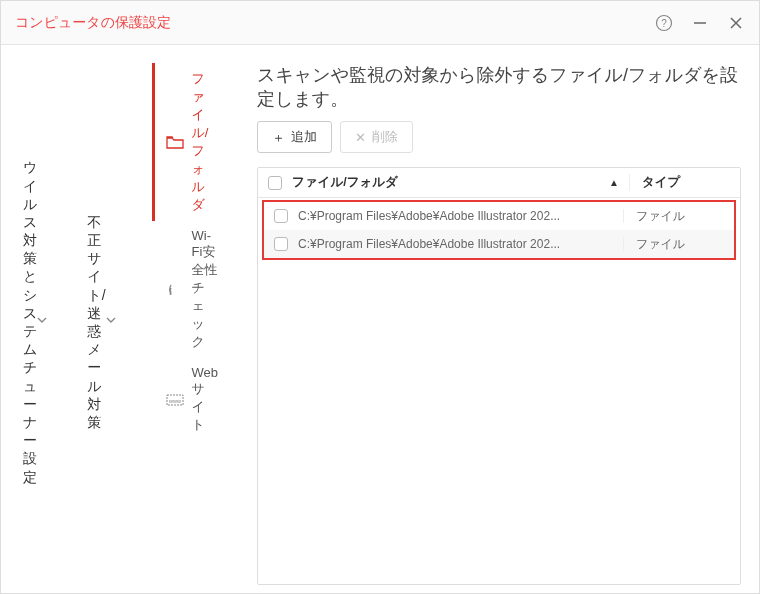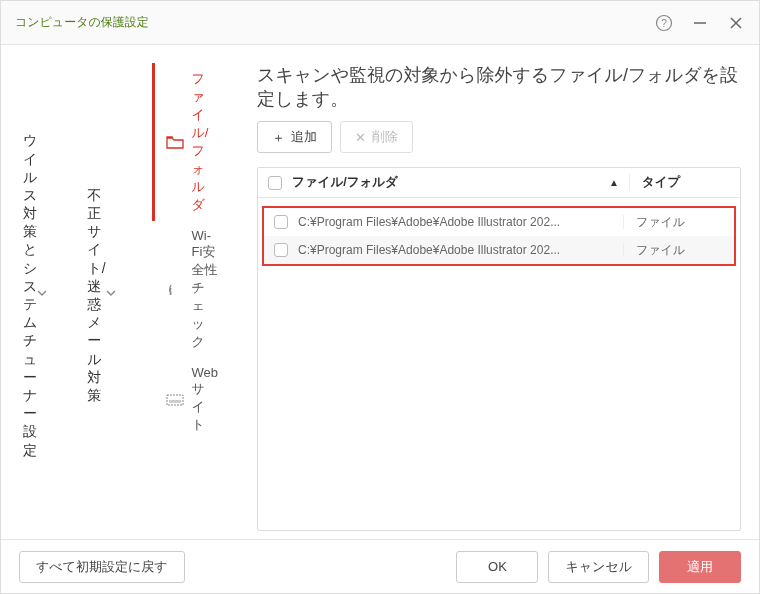--- a/index.html
+++ b/index.html
@@ -22,22 +22,22 @@
     .titlebar {
       height: 44px;
       display: flex;
       align-items: center;
       padding: 0 14px;
       border-bottom: 1px solid #e5e5e5;
       background: #fafafa;
     }
     .titlebar-title {
       flex: 1;
-      font-size: 12px;
-      color: #4d7c0f;
+      font-size: 14px;
+      color: #ef4444;
     }
     .titlebar-controls {
       display: flex;
       align-items: center;
       gap: 18px;
     }
     .titlebar-icon {
       width: 18px;
       height: 18px;
       display: flex;
@@ -177,21 +177,21 @@
       padding-right: 10px;
       border-right: 1px solid #eee;
     }
     .col-path .sort { margin-left: auto; font-size: 10px; }
     .col-type {
       width: 110px;
       padding-left: 12px;
     }
     .rows-highlight {
       border: 2px solid #e53935;
-      margin: 8px 4px 0 4px;
+      margin: 2px 4px 0 4px;
     }
     .table-row {
       display: flex;
       align-items: center;
       height: 28px;
       font-size: 12px;
       color: #666;
     }
     .table-row:nth-child(even) { background: #f7f7f7; }
     .checkbox {
@@ -368,29 +368,14 @@
             </div>
             <div class="col-path path-text">C:¥Program Files¥Adobe¥Adobe Illustrator 202...</div>
             <div class="col-type">ファイル</div>
           </div>
         </div>
       </div>
     </div>
 
   </div>
 
-  <div class="footer">
-    <div class="footer-btn">
-      <span>すべて初期設定に戻す</span>
-    </div>
-    <div class="footer-spacer"></div>
-    <div class="footer-btn">
-      <span>OK</span>
-    </div>
-    <div class="footer-btn">
-      <span>キャンセル</span>
-    </div>
-    <div class="footer-btn primary">
-      <span>適用</span>
-    </div>
-  </div>
 
 </div>
 
 </body></html>

